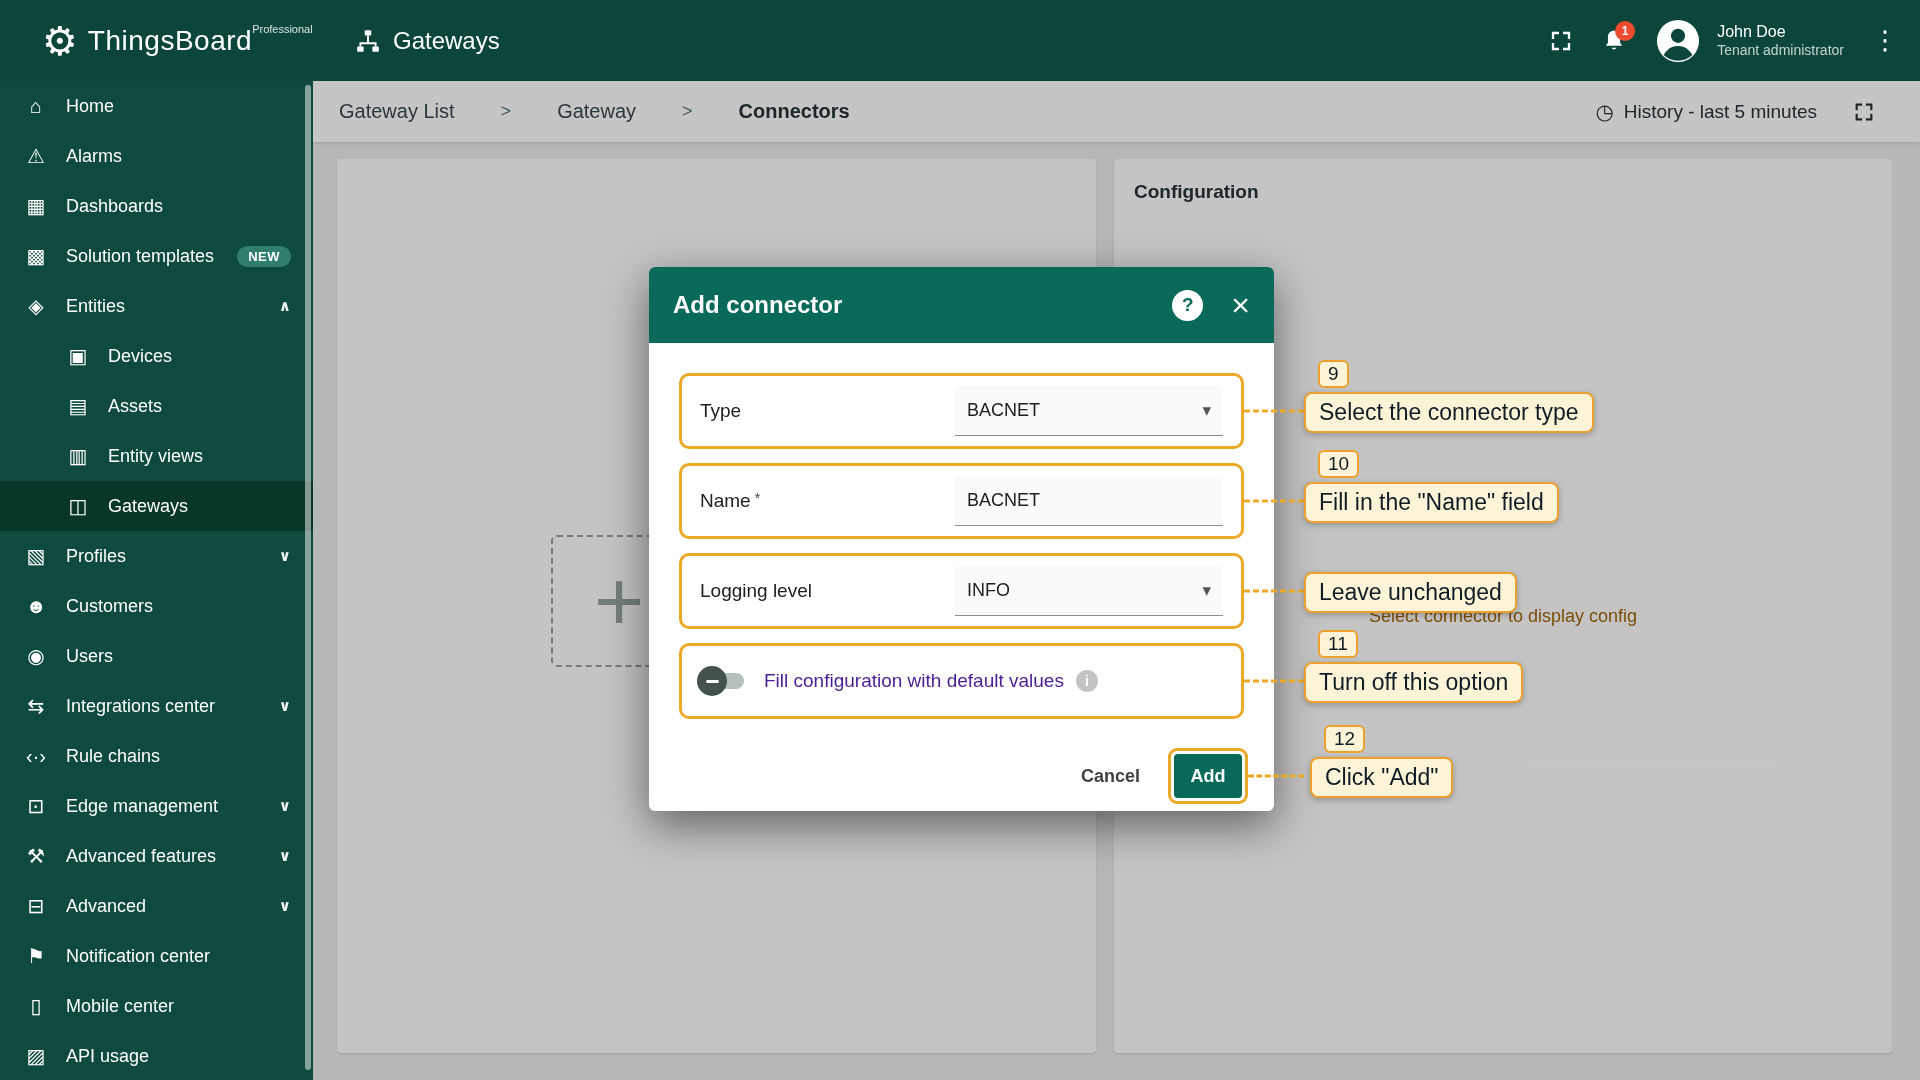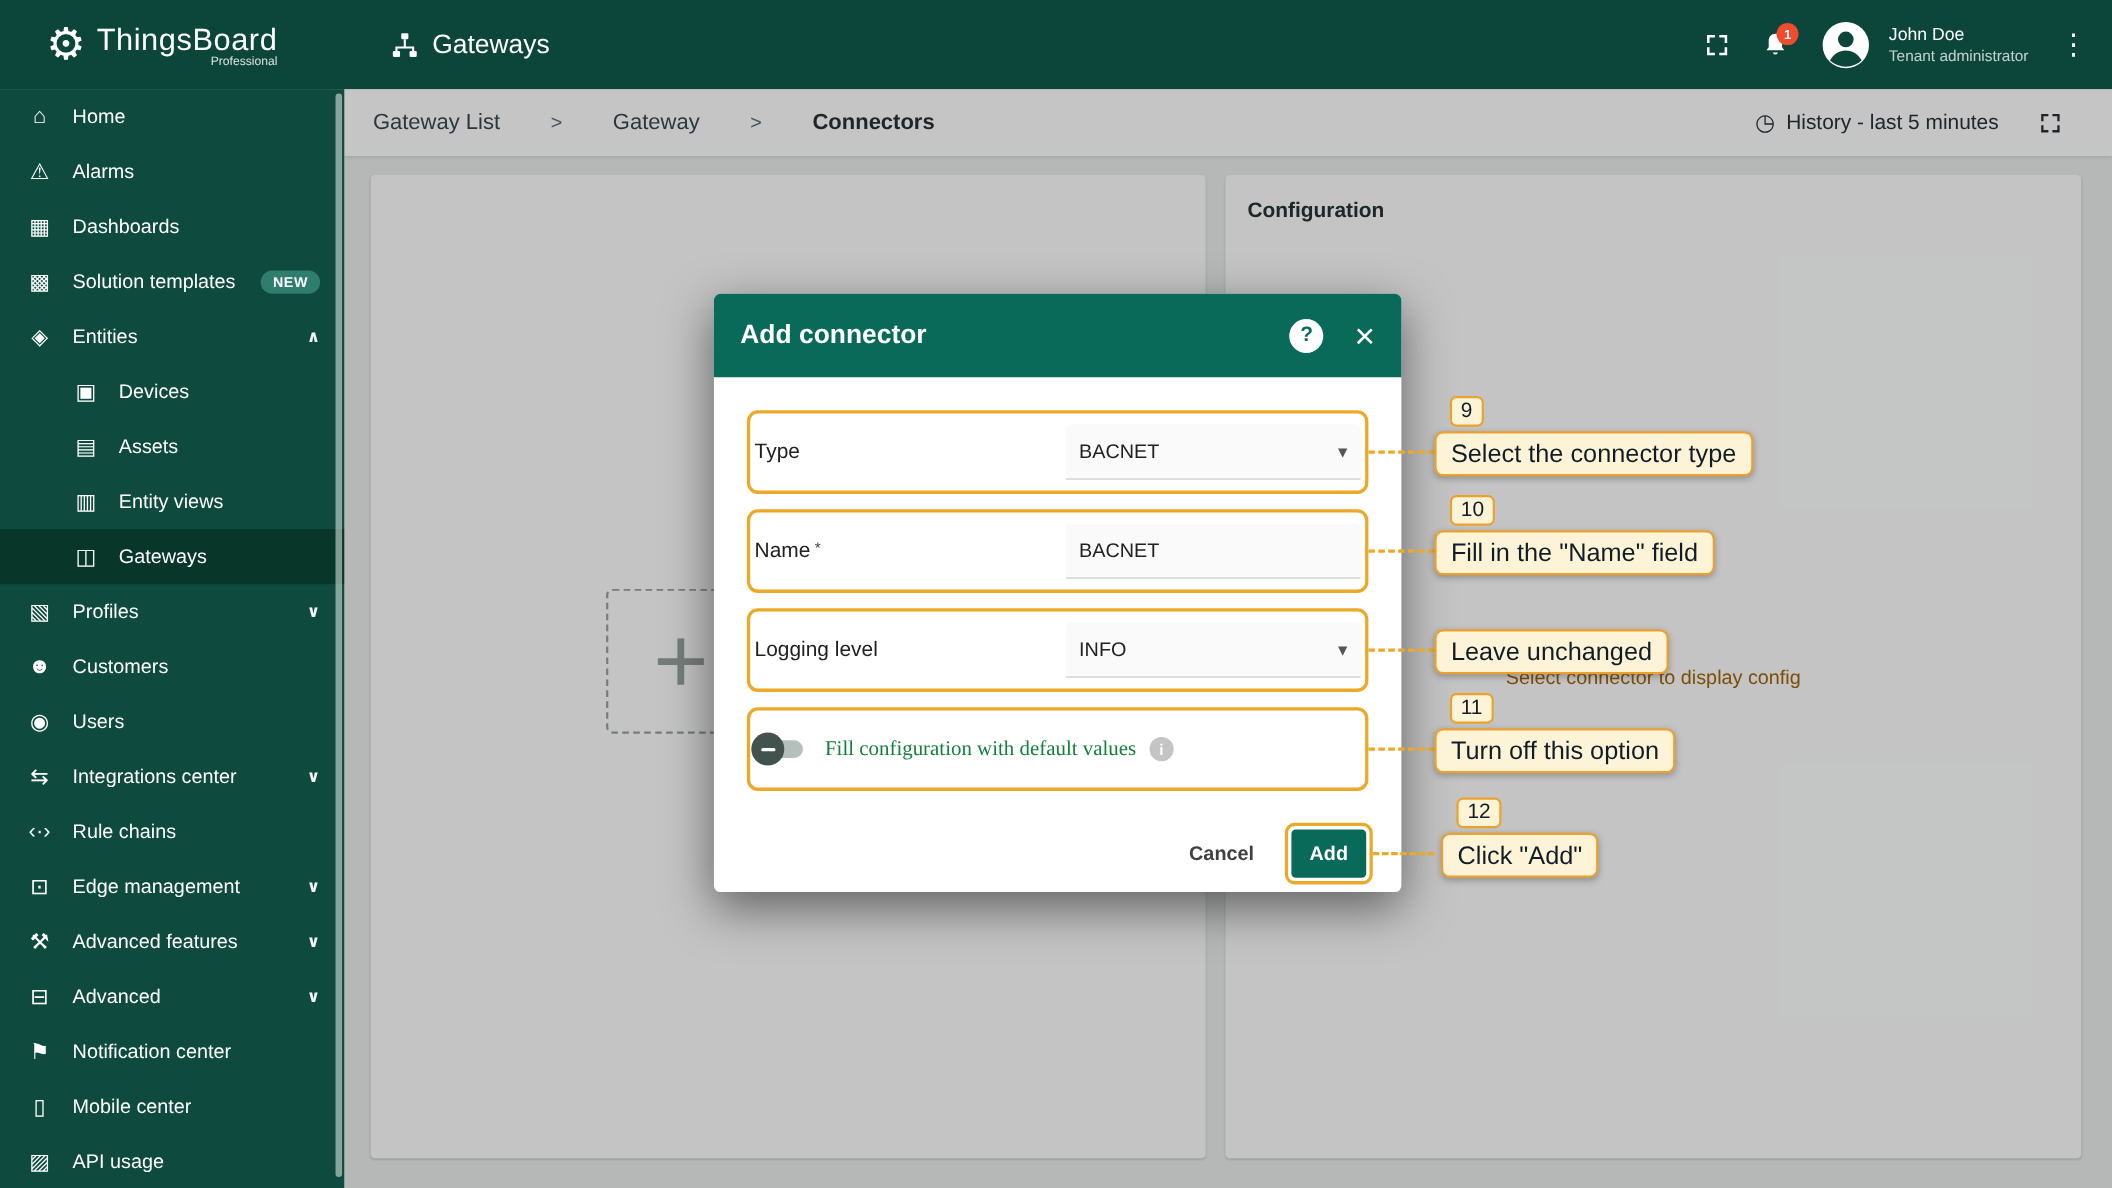--- a/index.html
+++ b/index.html
@@ -11,21 +11,21 @@
     color: #222;
   }
 
   
   .topbar {
     position: absolute; left: 0; top: 0; width: 1920px; height: 81px;
     background: #0c463a; display: flex; align-items: center; color: #fff; z-index: 30;
   }
   .logo-area { width: 313px; display: flex; align-items: center; padding-left: 42px; cursor: pointer; }
   .logo-gear { font-size: 40px; line-height: 1; margin-right: 10px; }
-  .brand-text { display: flex; flex-direction: column; }
+  .brand-text { display: flex; flex-direction: row; }
   .brand-name { font-size: 28px; font-weight: 500; letter-spacing: .5px; }
   .brand-sub { font-size: 11px; opacity: .85; text-align: right; margin-top: -2px; }
   .page-title-wrap { display: flex; align-items: center; margin-left: 42px; gap: 12px; }
   .page-title { font-size: 24px; font-weight: 500; }
   .topbar-right { margin-left: auto; display: flex; align-items: center; gap: 28px; padding-right: 22px; }
   .icon-btn { background: none; border: none; cursor: pointer; display: flex; align-items: center; color: #fff; }
   .bell-wrap { position: relative; }
   .badge {
     position: absolute; top: -7px; right: -8px; min-width: 20px; height: 20px;
     background: #ef4b2e; border-radius: 10px; font-size: 12px; font-weight: 700;
@@ -108,21 +108,21 @@
   .help-circle {
     margin-left: auto; width: 31px; height: 31px; border-radius: 50%; background: #fff;
     color: #0a6a59; font-size: 19px; font-weight: 700; border: none; cursor: pointer;
     display: flex; align-items: center; justify-content: center;
   }
   .close-btn { margin-left: 28px; background: none; border: none; color: #fff; font-size: 32px; line-height: 1; cursor: pointer; }
 
   .modal-body { padding: 30px 30px 0 30px; }
   .hl-row {
     position: relative; border: 3px solid #eca928; border-radius: 10px; height: 76px;
-    display: flex; align-items: center; padding: 0 4px; margin-bottom: 14px; background: #fff;
+    display: flex; align-items: center; padding: 0 18px; margin-bottom: 14px; background: #fff;
   }
   .field-label { font-size: 19px; color: #212121; }
   .req { font-size: 14px; vertical-align: top; margin-left: 4px; color: #424242; }
   .field {
     margin-left: auto; width: 268px; height: 50px; display: flex; align-items: center;
     padding: 0 12px; border-bottom: 1.5px solid #8d8d8d; background: #fafafa;
     border-radius: 4px 4px 0 0; cursor: pointer;
   }
   .field .val { font-size: 18px; color: #212121; }
   .field .arrow { margin-left: auto; font-size: 17px; color: #555; }
@@ -130,21 +130,21 @@
     width: 100%; border: none; background: transparent; font-size: 18px; color: #212121;
     font-family: "Liberation Sans", "DejaVu Sans", sans-serif; outline: none;
   }
 
   .switch { position: relative; width: 44px; height: 16px; background: #b5c0bc; border-radius: 8px; margin-right: 20px; flex: none; cursor: pointer; }
   .knob {
     position: absolute; left: -3px; top: -7px; width: 30px; height: 30px; border-radius: 50%;
     background: #44524d; display: flex; align-items: center; justify-content: center;
   }
   .knob-minus { width: 13px; height: 3px; background: #fff; border-radius: 2px; }
-  .toggle-label { font-size: 19px; color: #15803d; font-family: Liberation Serif, serif; }
+  .toggle-label { font-size: 19px; color: #4c1d95; }
   .info-circle {
     width: 22px; height: 22px; border-radius: 50%; background: #c4c4c4; color: #fff;
     font-size: 14px; font-weight: 700; display: flex; align-items: center; justify-content: center;
     margin-left: 12px; cursor: pointer; font-style: normal;
   }
 
   .modal-footer { position: absolute; right: 26px; bottom: 7px; display: flex; align-items: center; gap: 28px; }
   .cancel-btn { background: none; border: none; color: #404040; font-size: 18px; font-weight: 700; cursor: pointer; }
   .hl-btn { position: relative; border: 3px solid #eca928; border-radius: 9px; padding: 3px; }
   .add-btn {

